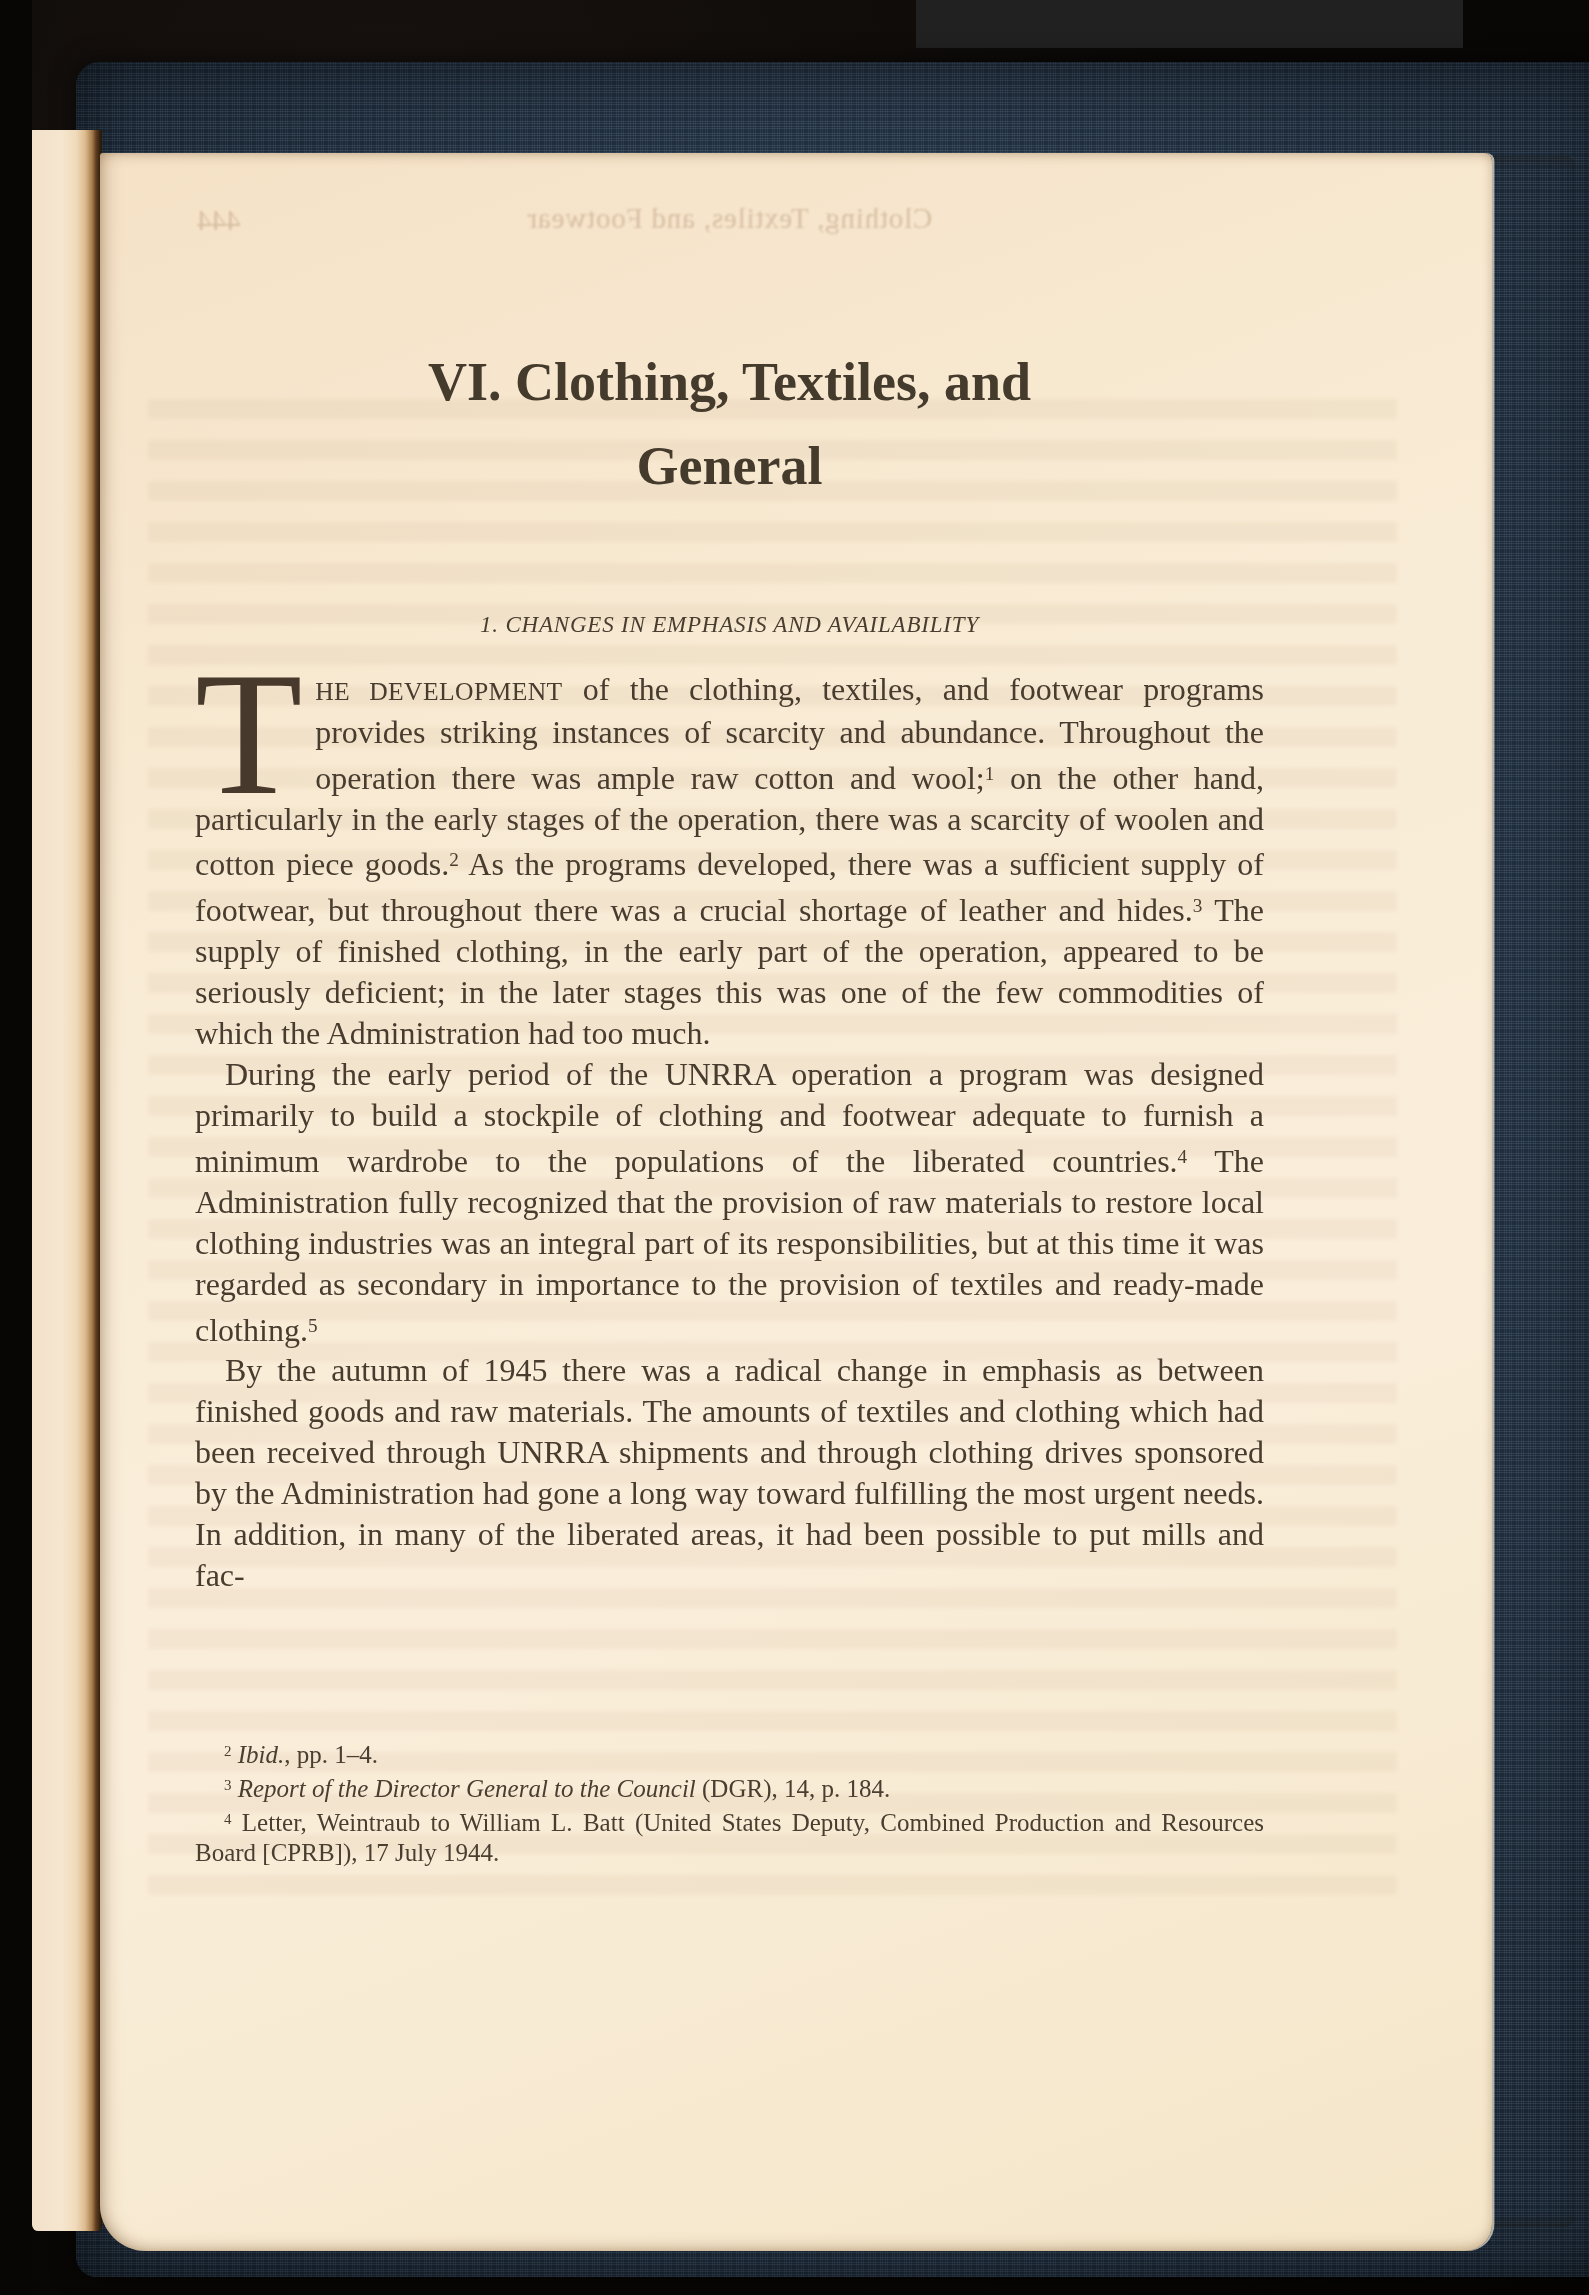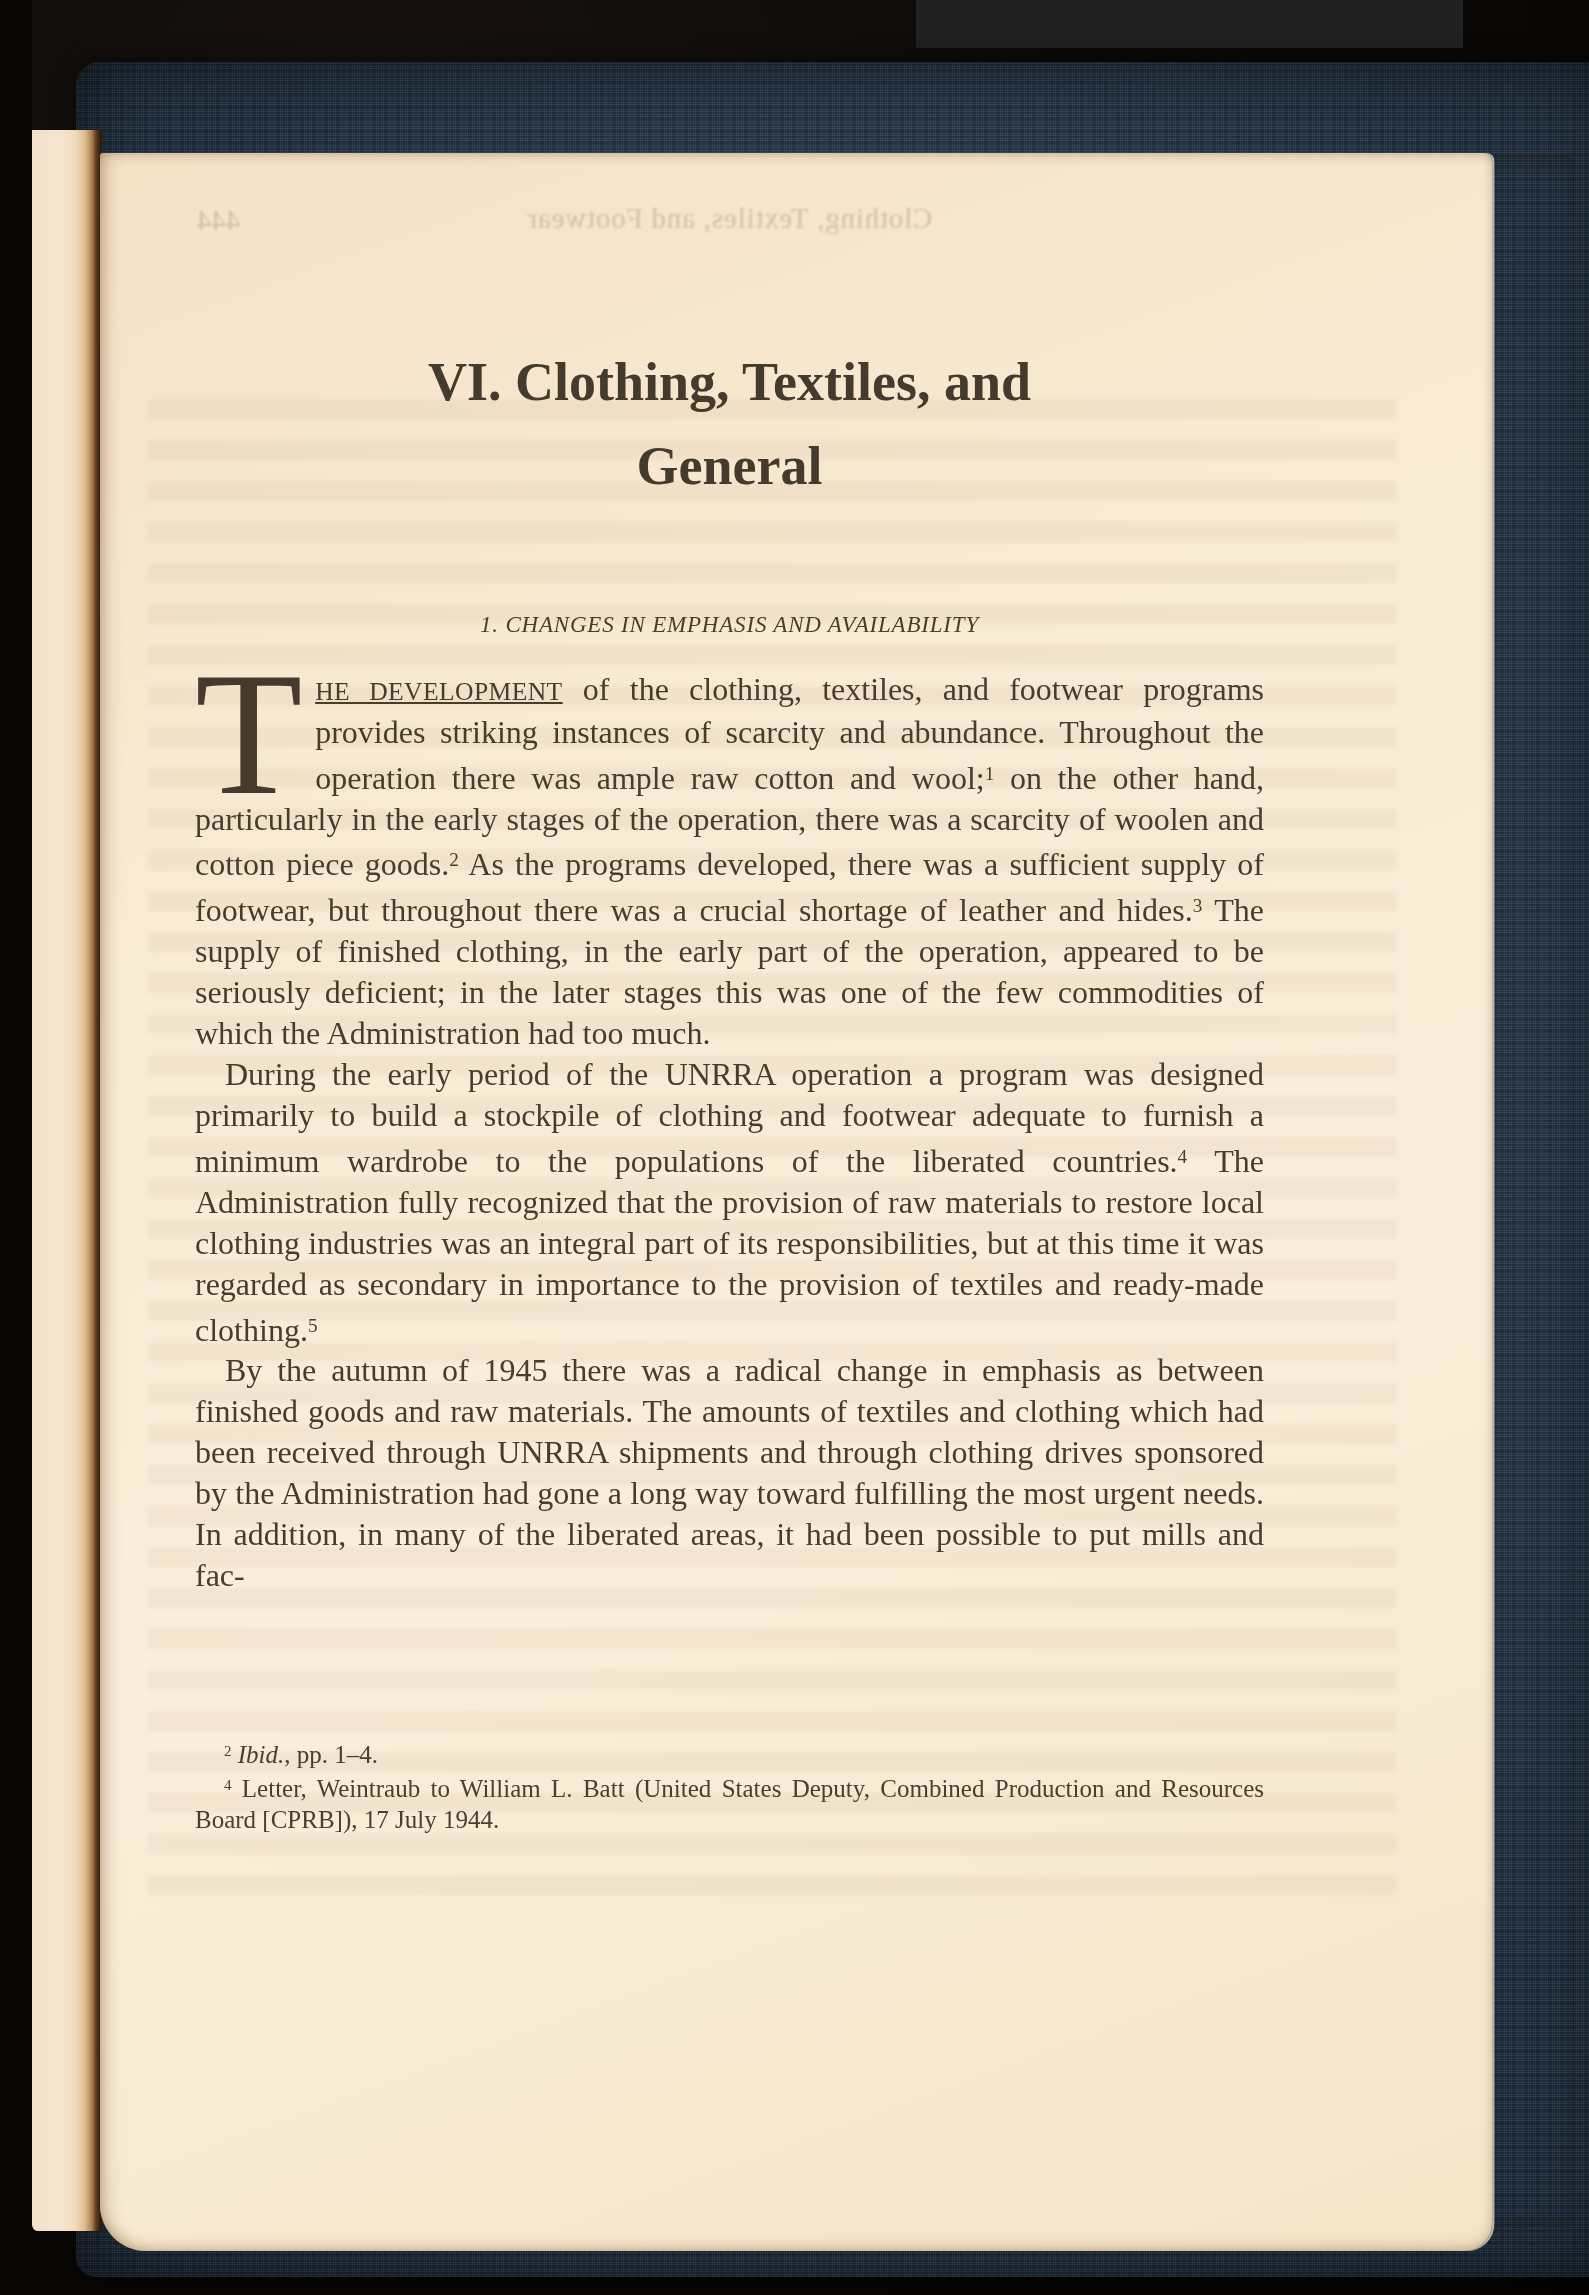--- a/index.html
+++ b/index.html
@@ -133,21 +133,21 @@
   }
   .body-text p.indent { text-indent: 30px; }
   .dropcap {
     float: left;
     font-size: 176px;
     line-height: 119px;
     height: 121px;
     margin: 4.8px 12.7px 0 0;
     color: #47392b;
   }
-  .sc  { font-size: 0.8em; letter-spacing: 0.4px; text-decoration: underline; }
+  .sc  { font-size: 0.8em; letter-spacing: 0.4px; }
   .it  { font-style: italic; }
   .sup { font-size: 0.60em; vertical-align: 0.45em; }
   .footnotes {
     position: absolute;
     top: 1583px; left: 0; width: 100%;
   }
   .footnotes p {
     margin: 0;
     font-size: 25px;
     line-height: 31px;
@@ -187,19 +187,20 @@
       <div class="body-text">
         <p>
           <span class="dropcap">T</span><span><span class="sc">HE DEVELOPMENT</span><span> of the clothing, textiles, and footwear programs provides striking instances of scarcity and abundance. Throughout the operation there was ample raw cotton and wool;</span><span class="sup">1</span><span> on the other hand, particularly in the early stages of the operation, there was a scarcity of woolen and cotton piece goods.</span><span class="sup">2</span><span> As the programs developed, there was a sufficient supply of footwear, but throughout there was a crucial shortage of leather and hides.</span><span class="sup">3</span><span> The supply of finished clothing, in the early part of the operation, appeared to be seriously deficient; in the later stages this was one of the few commodities of which the Administration had too much.</span></span>
         </p>
         <p class="indent"><span>During the early period of the UNRRA operation a program was designed primarily to build a stockpile of clothing and footwear adequate to furnish a minimum wardrobe to the populations of the liberated countries.</span><span class="sup">4</span><span> The Administration fully recognized that the provision of raw materials to restore local clothing industries was an integral part of its responsibilities, but at this time it was regarded as secondary in importance to the provision of textiles and ready-made clothing.</span><span class="sup">5</span></p>
         <p class="indent"><span>By the autumn of 1945 there was a radical change in emphasis as between finished goods and raw materials. The amounts of textiles and clothing which had been received through UNRRA shipments and through clothing drives sponsored by the Administration had gone a long way toward fulfilling the most urgent needs. In addition, in many of the liberated areas, it had been possible to put mills and fac-</span></p>
       </div>
 
       <div class="footnotes">
         <p><span class="sup">2</span><span> </span><span class="it">Ibid.</span><span>, pp. 1–4.</span></p>
+        <p><span class="sup">3</span><span> </span><span class="it">Report of the Director General to the Council</span><span> (DGR), 14, p. 184.</span></p>
         <p><span class="sup">4</span><span> Letter, Weintraub to William L. Batt (United States Deputy, Combined Production and Resources Board [CPRB]), 17 July 1944.</span></p>
       </div>
 
     </div>
   </div>
 </div>
 
 
 </body></html>

